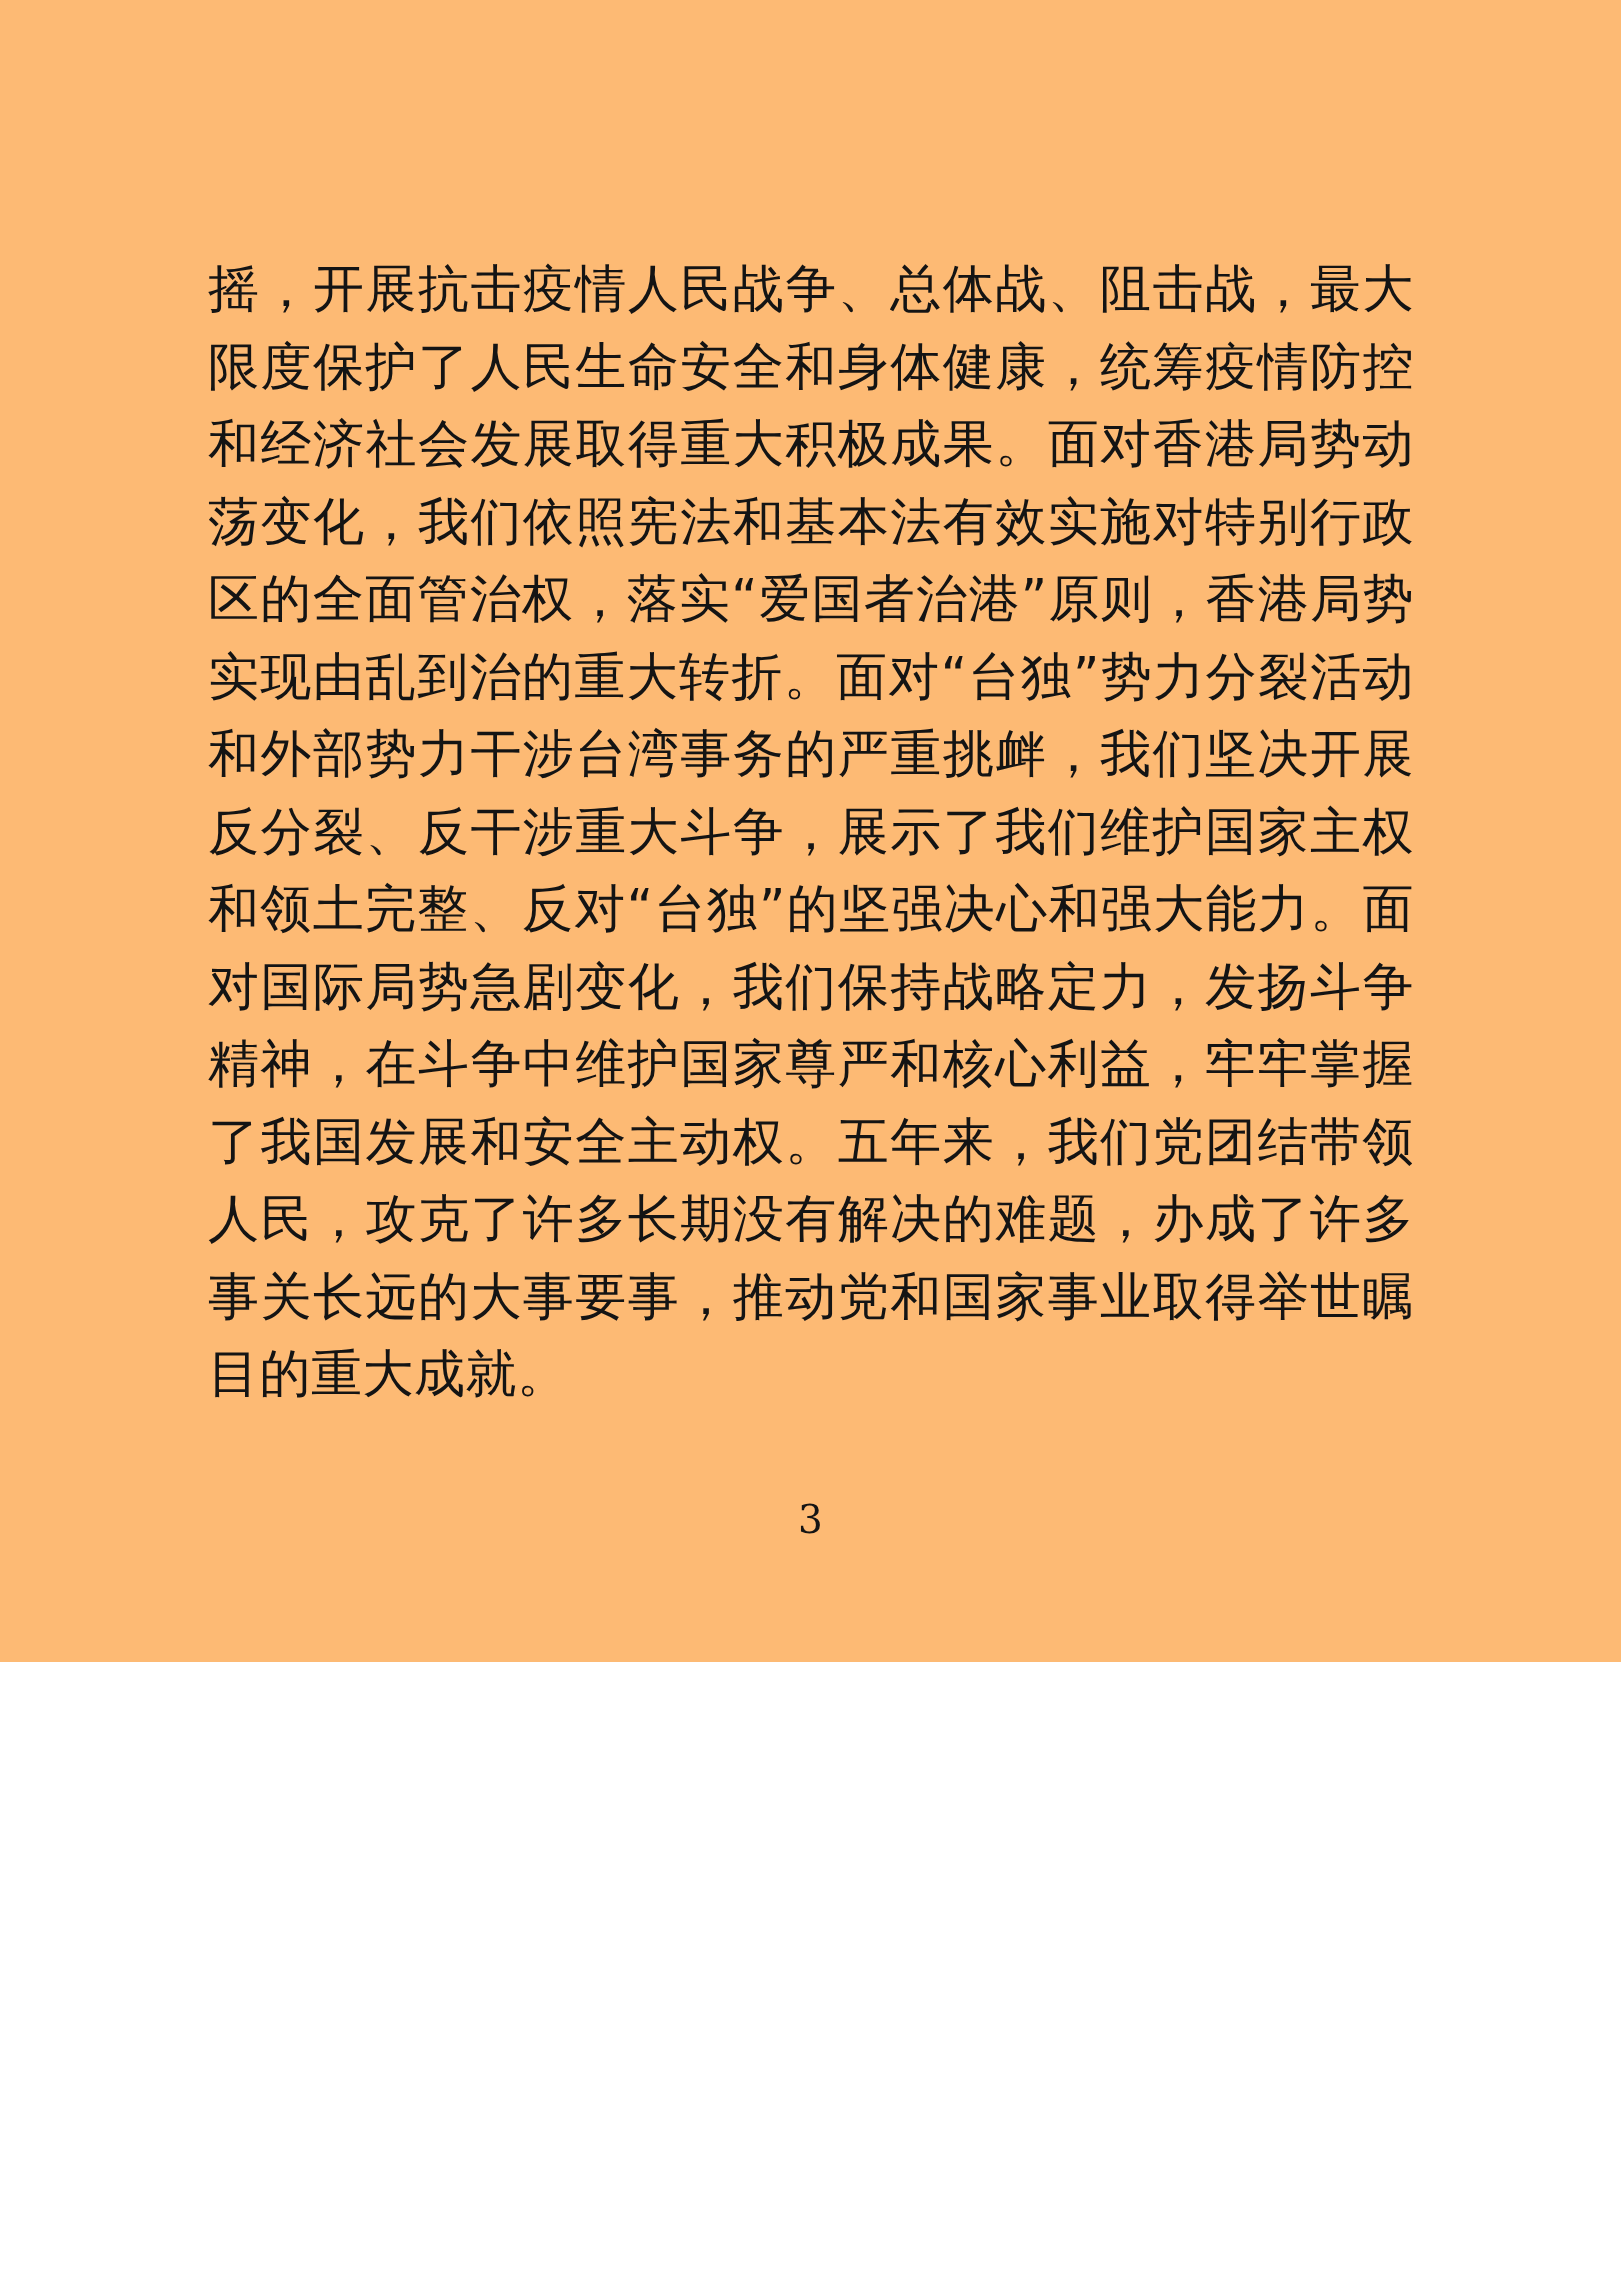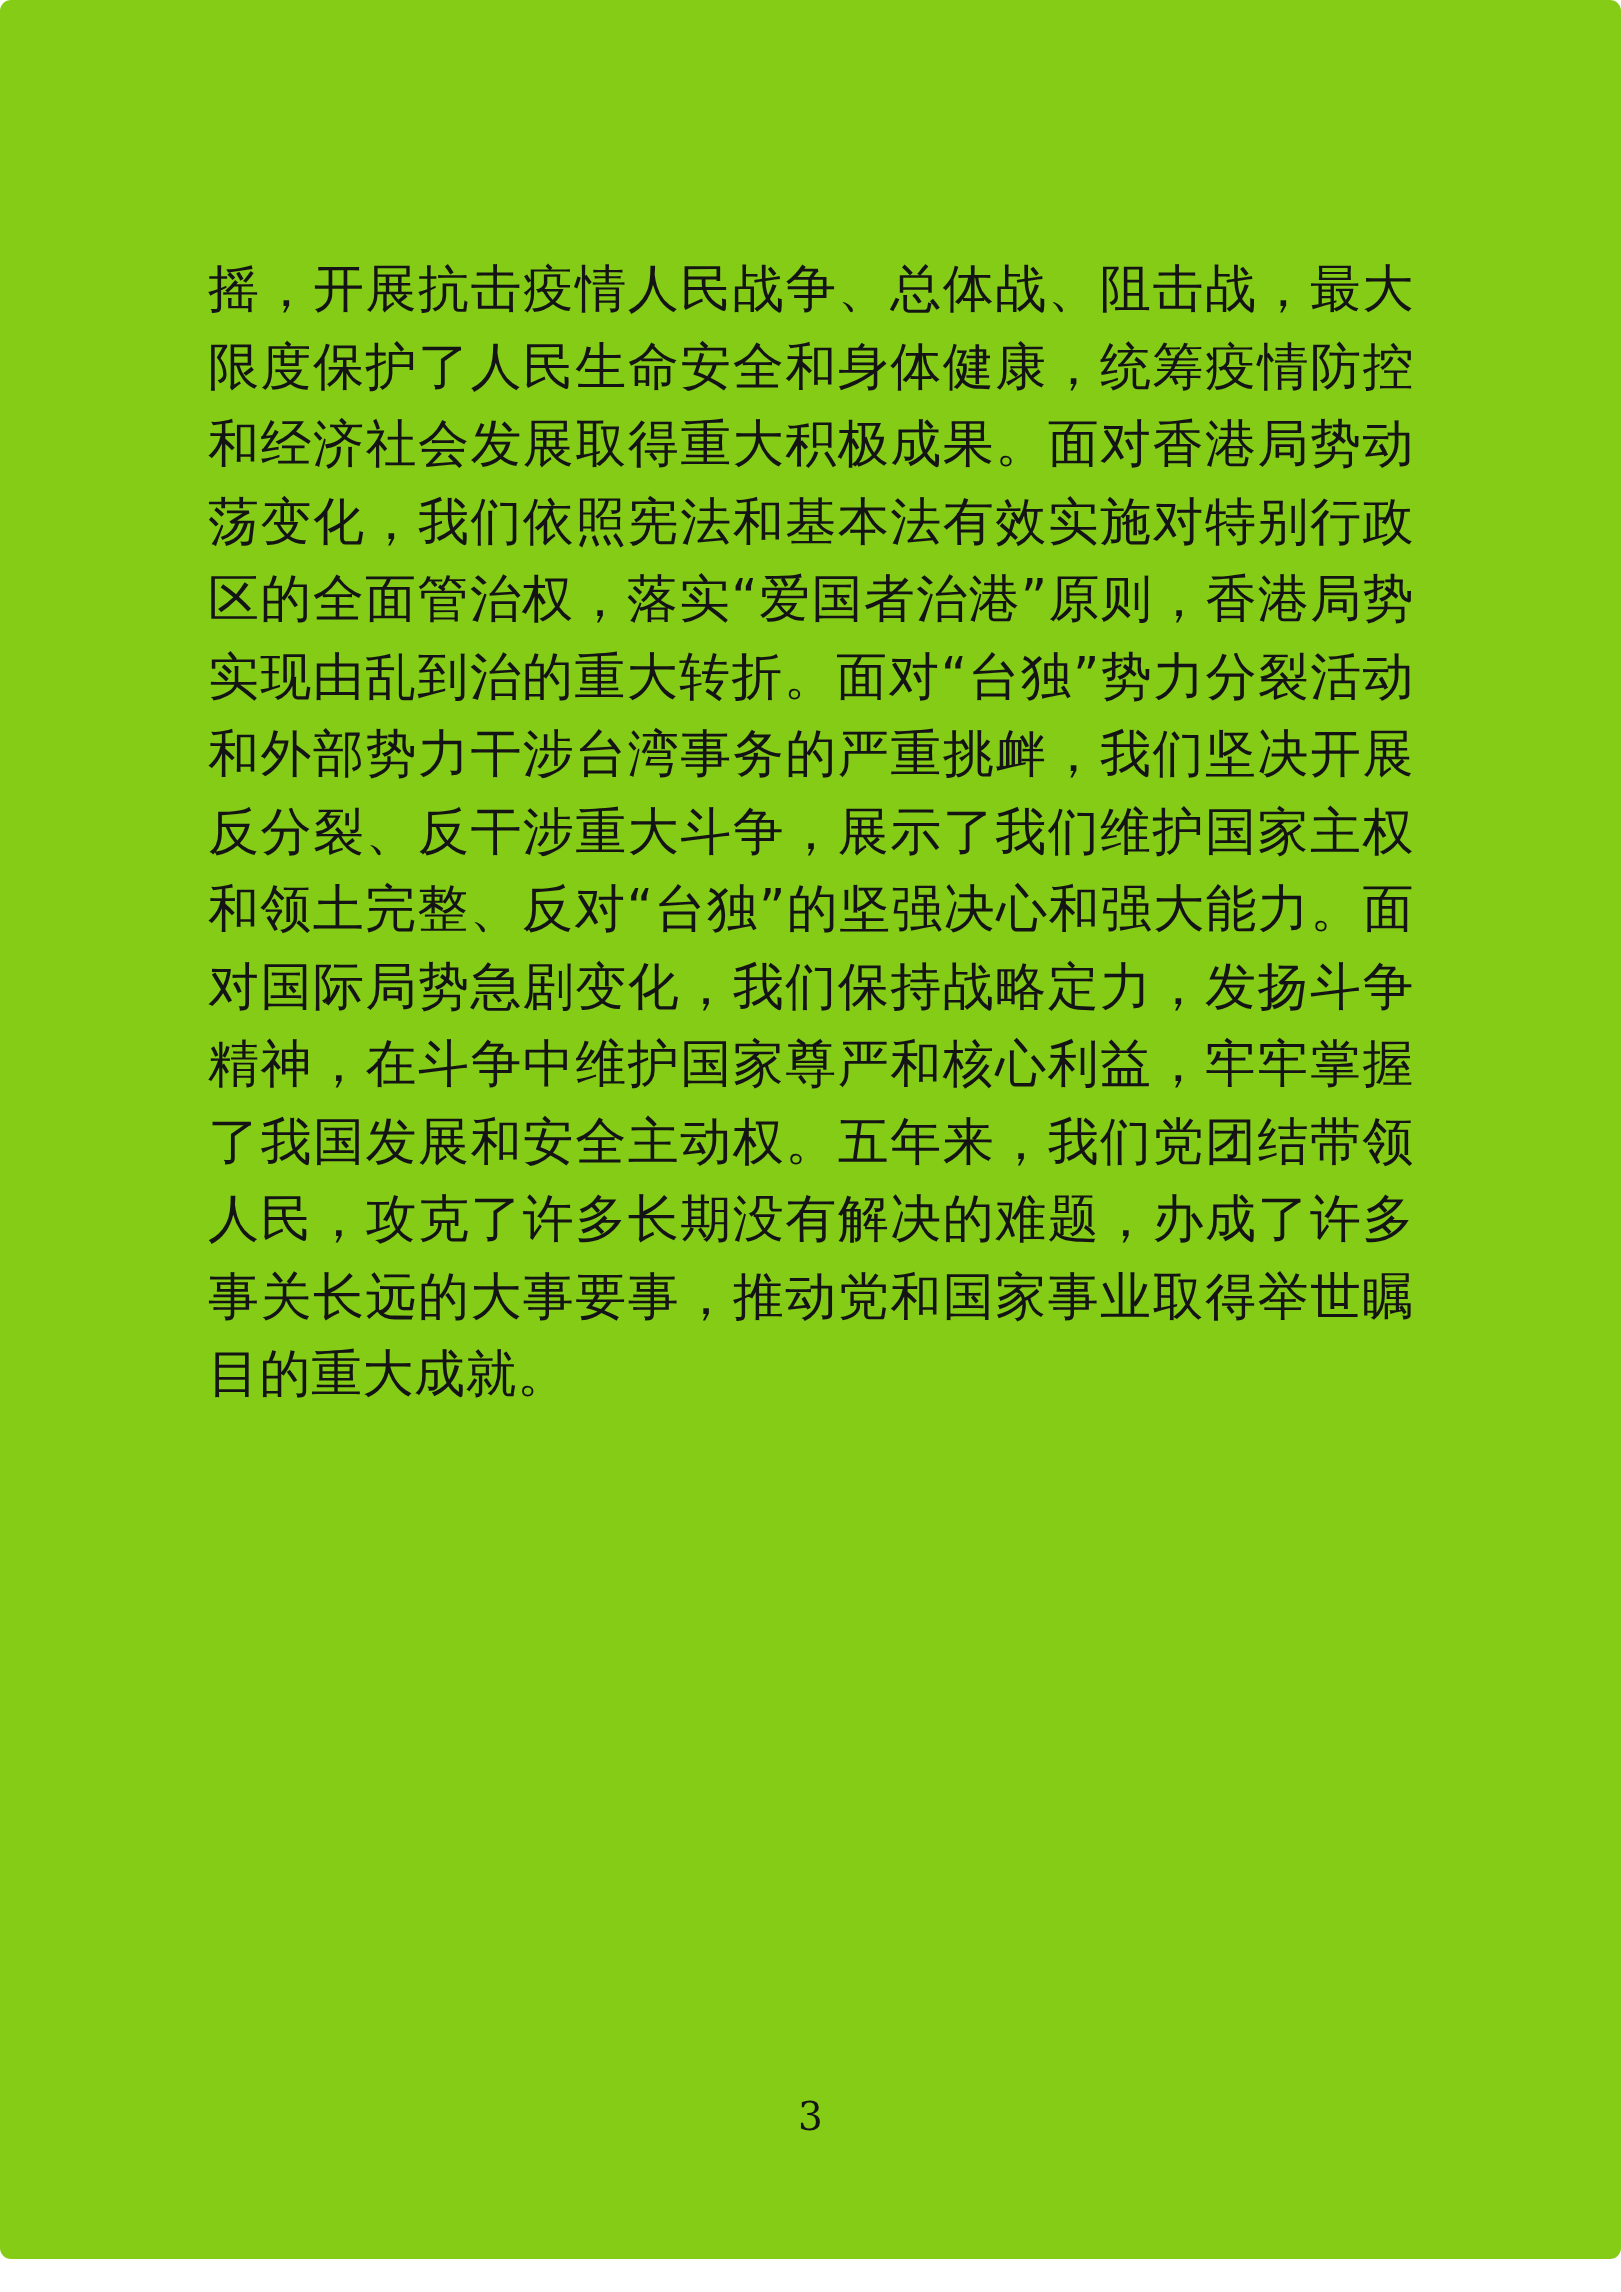--- a/index.html
+++ b/index.html
@@ -12,24 +12,23 @@
     height: 2293px;
     position: relative;
     font-family: "DejaVu Sans", sans-serif;
     color: #1a1a1a;
   }
   .page {
     position: absolute;
     top: 0;
     left: 0;
     width: 1621px;
-    height: 2259px;
-    background: #84cc16;
+    height: 1662px;
+    background: #fdba74;
     overflow: hidden;
-    border-radius: 11px;
   }
   .content {
     position: absolute;
     top: 250px;
     left: 208px;
     width: 1206px;
   }
   .para {
     margin: 0;
     font-size: 51px;

